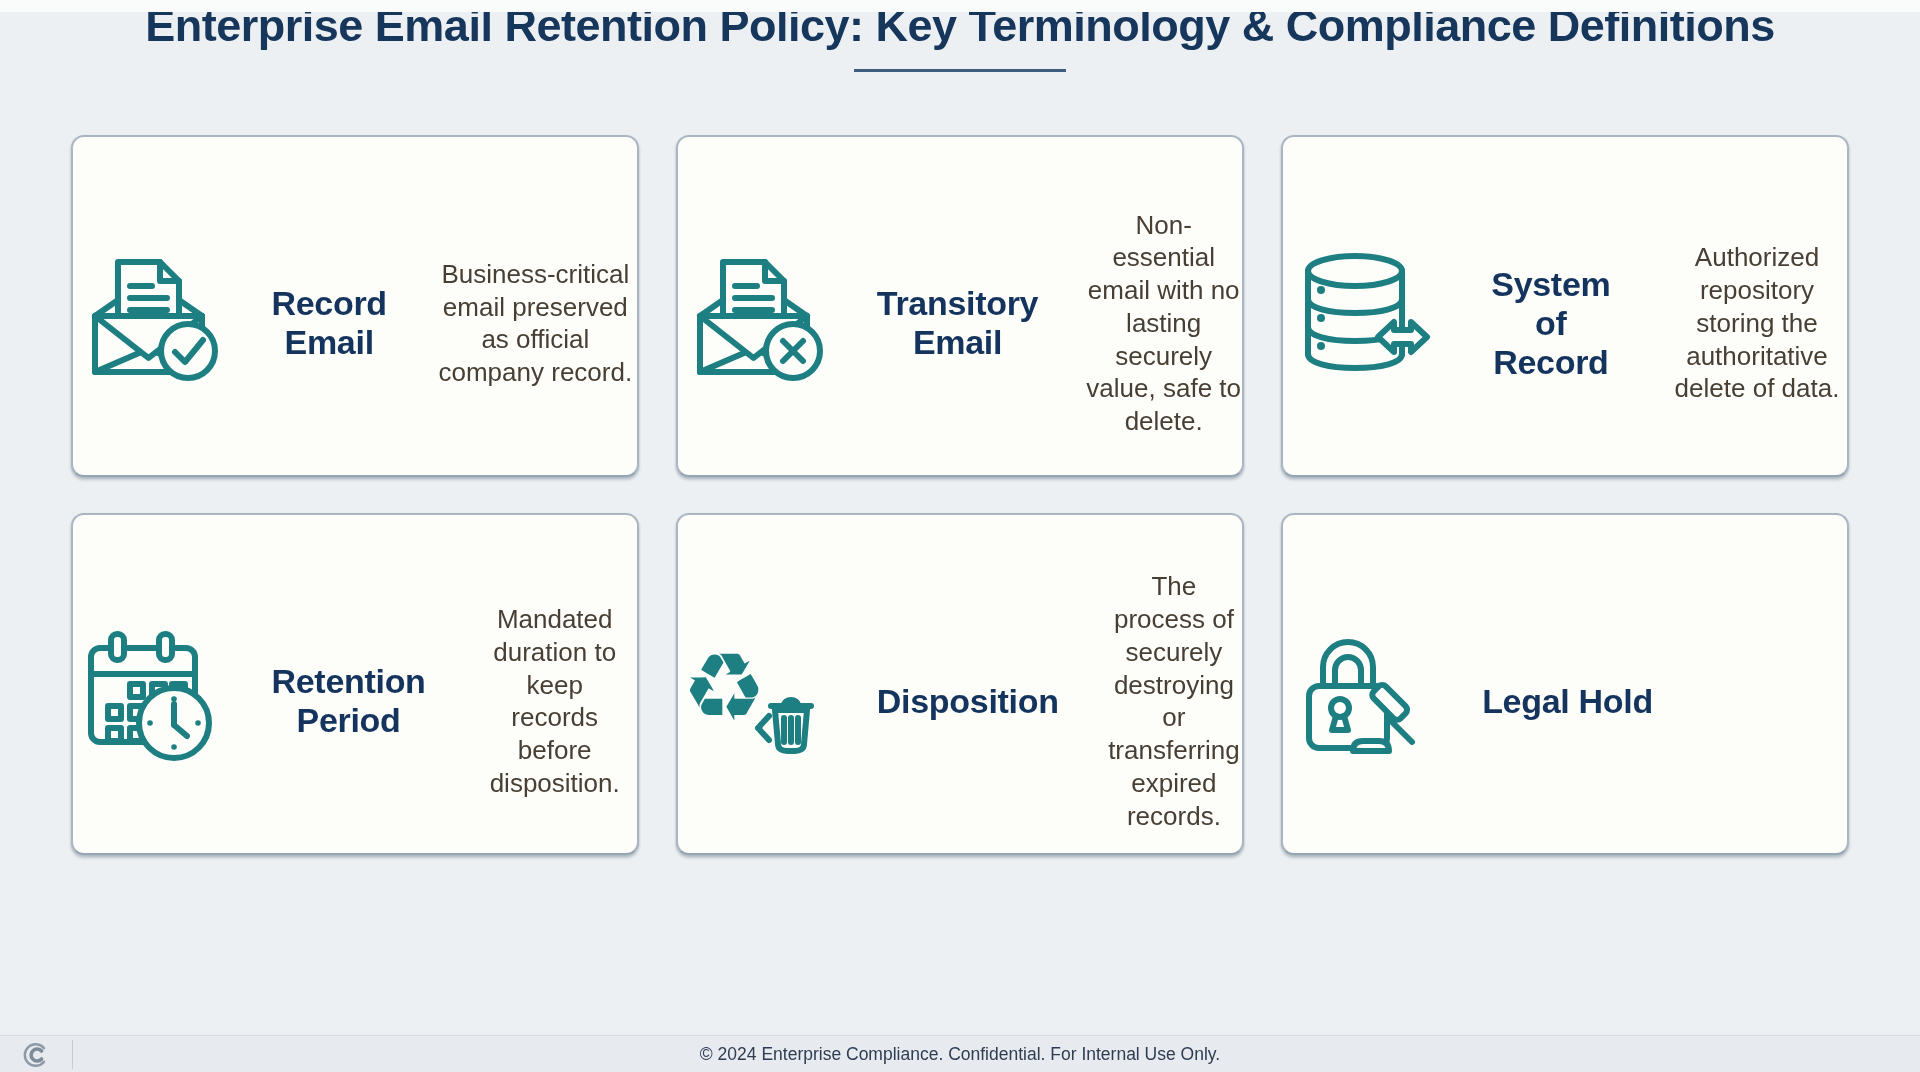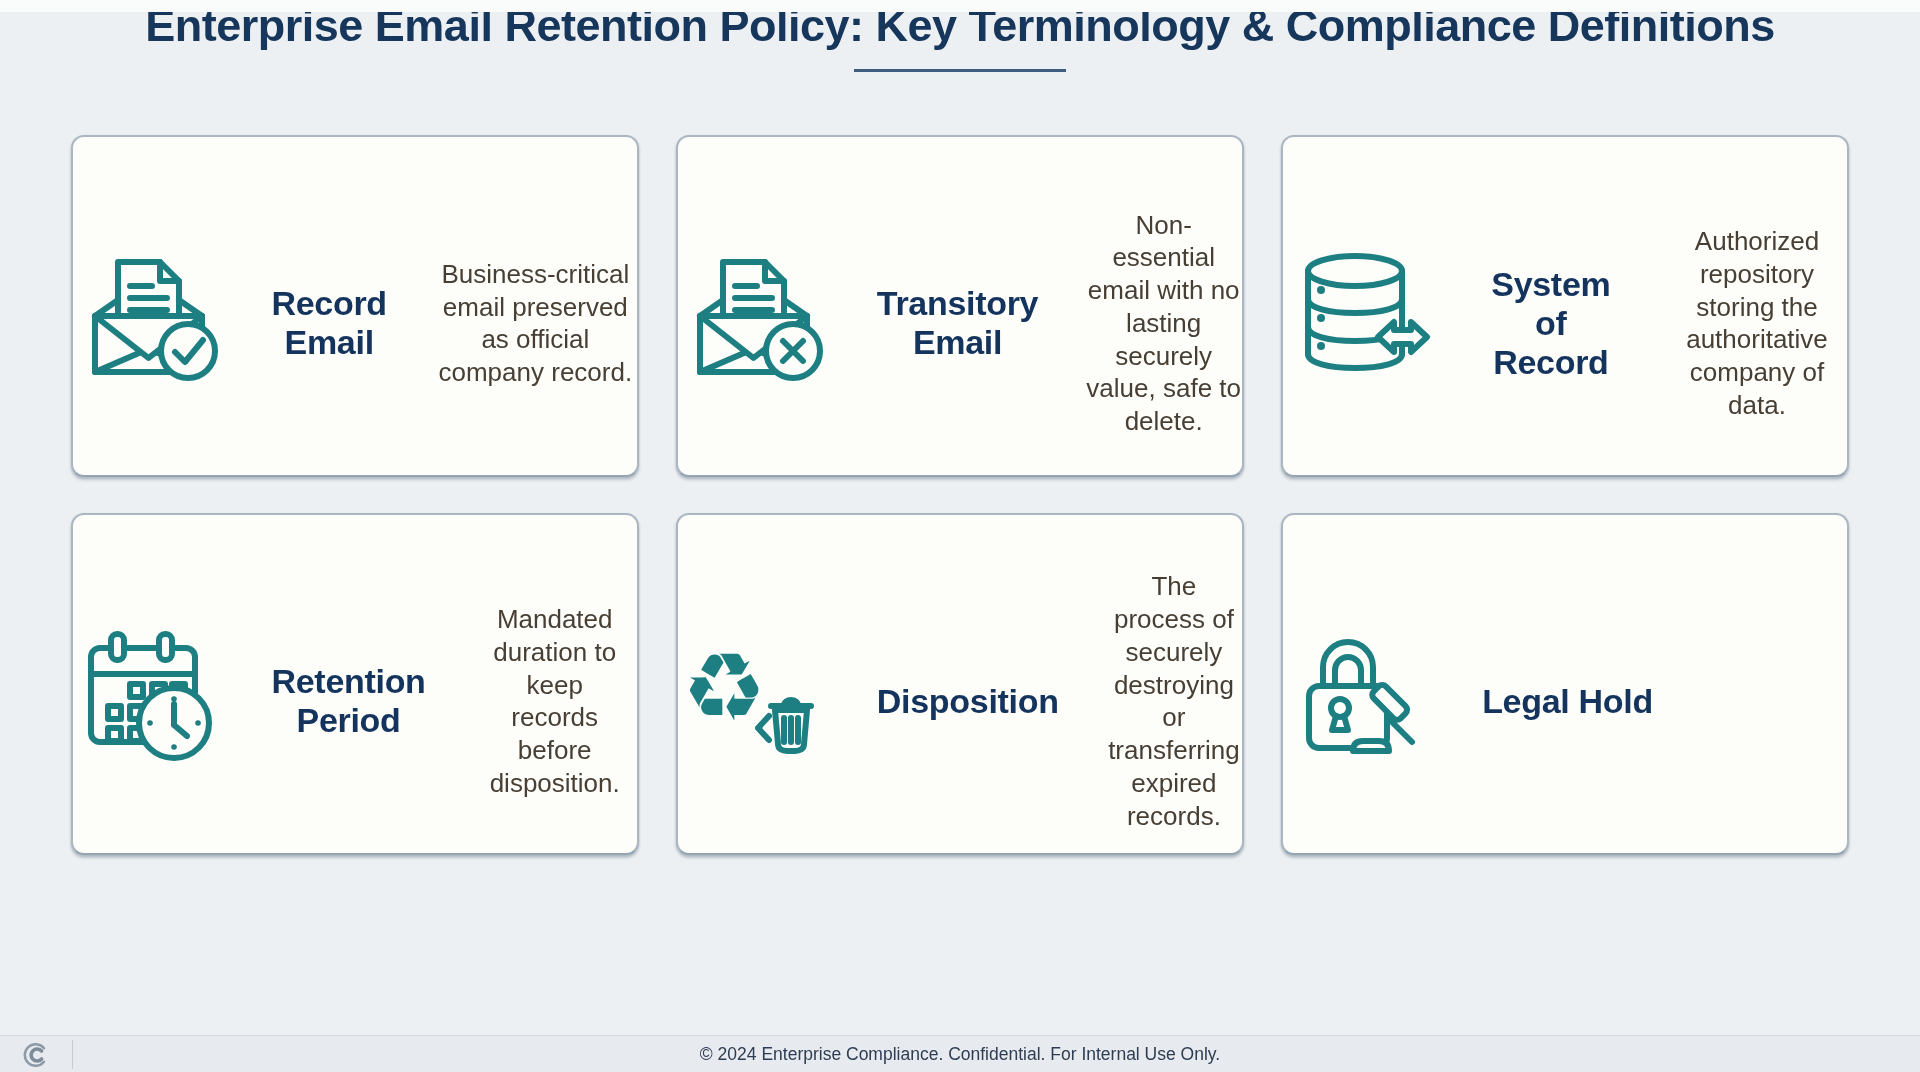--- a/index.html
+++ b/index.html
@@ -154,21 +154,21 @@
         <path class="stroke" d="M25,83 C25,92 46,97 72,97 C98,97 119,92 119,83"></path>
         <circle class="dotfill" cx="38" cy="46" r="4"></circle>
         <circle class="dotfill" cx="38" cy="74" r="4"></circle>
         <circle class="dotfill" cx="38" cy="102" r="4"></circle>
         <path class="stroke-fill" d="M95,93 L111,78 V86 H128 V78 L144,93 L128,108 V100 H111 V108 Z"></path>
       </svg>
     </div>
     <h2 class="card-title">System of Record</h2>
     <p class="card-desc">
       <span>Authorized repository storing the</span>
-      <span>authoritative company of data.</span>
+      <span>authoritative delete of data.</span>
     </p>
   </div>
 
   <div class="card">
     <div class="icon-box">
       <svg viewBox="0 0 152 147" xmlns="http://www.w3.org/2000/svg">
         <rect class="stroke-fill" x="18" y="26" width="104" height="94" rx="9"></rect>
         <path class="stroke" d="M18,52 H122"></path>
         <rect class="stroke-fill" x="38" y="12" width="13" height="26" rx="6"></rect>
         <rect class="stroke-fill" x="86" y="12" width="13" height="26" rx="6"></rect>

